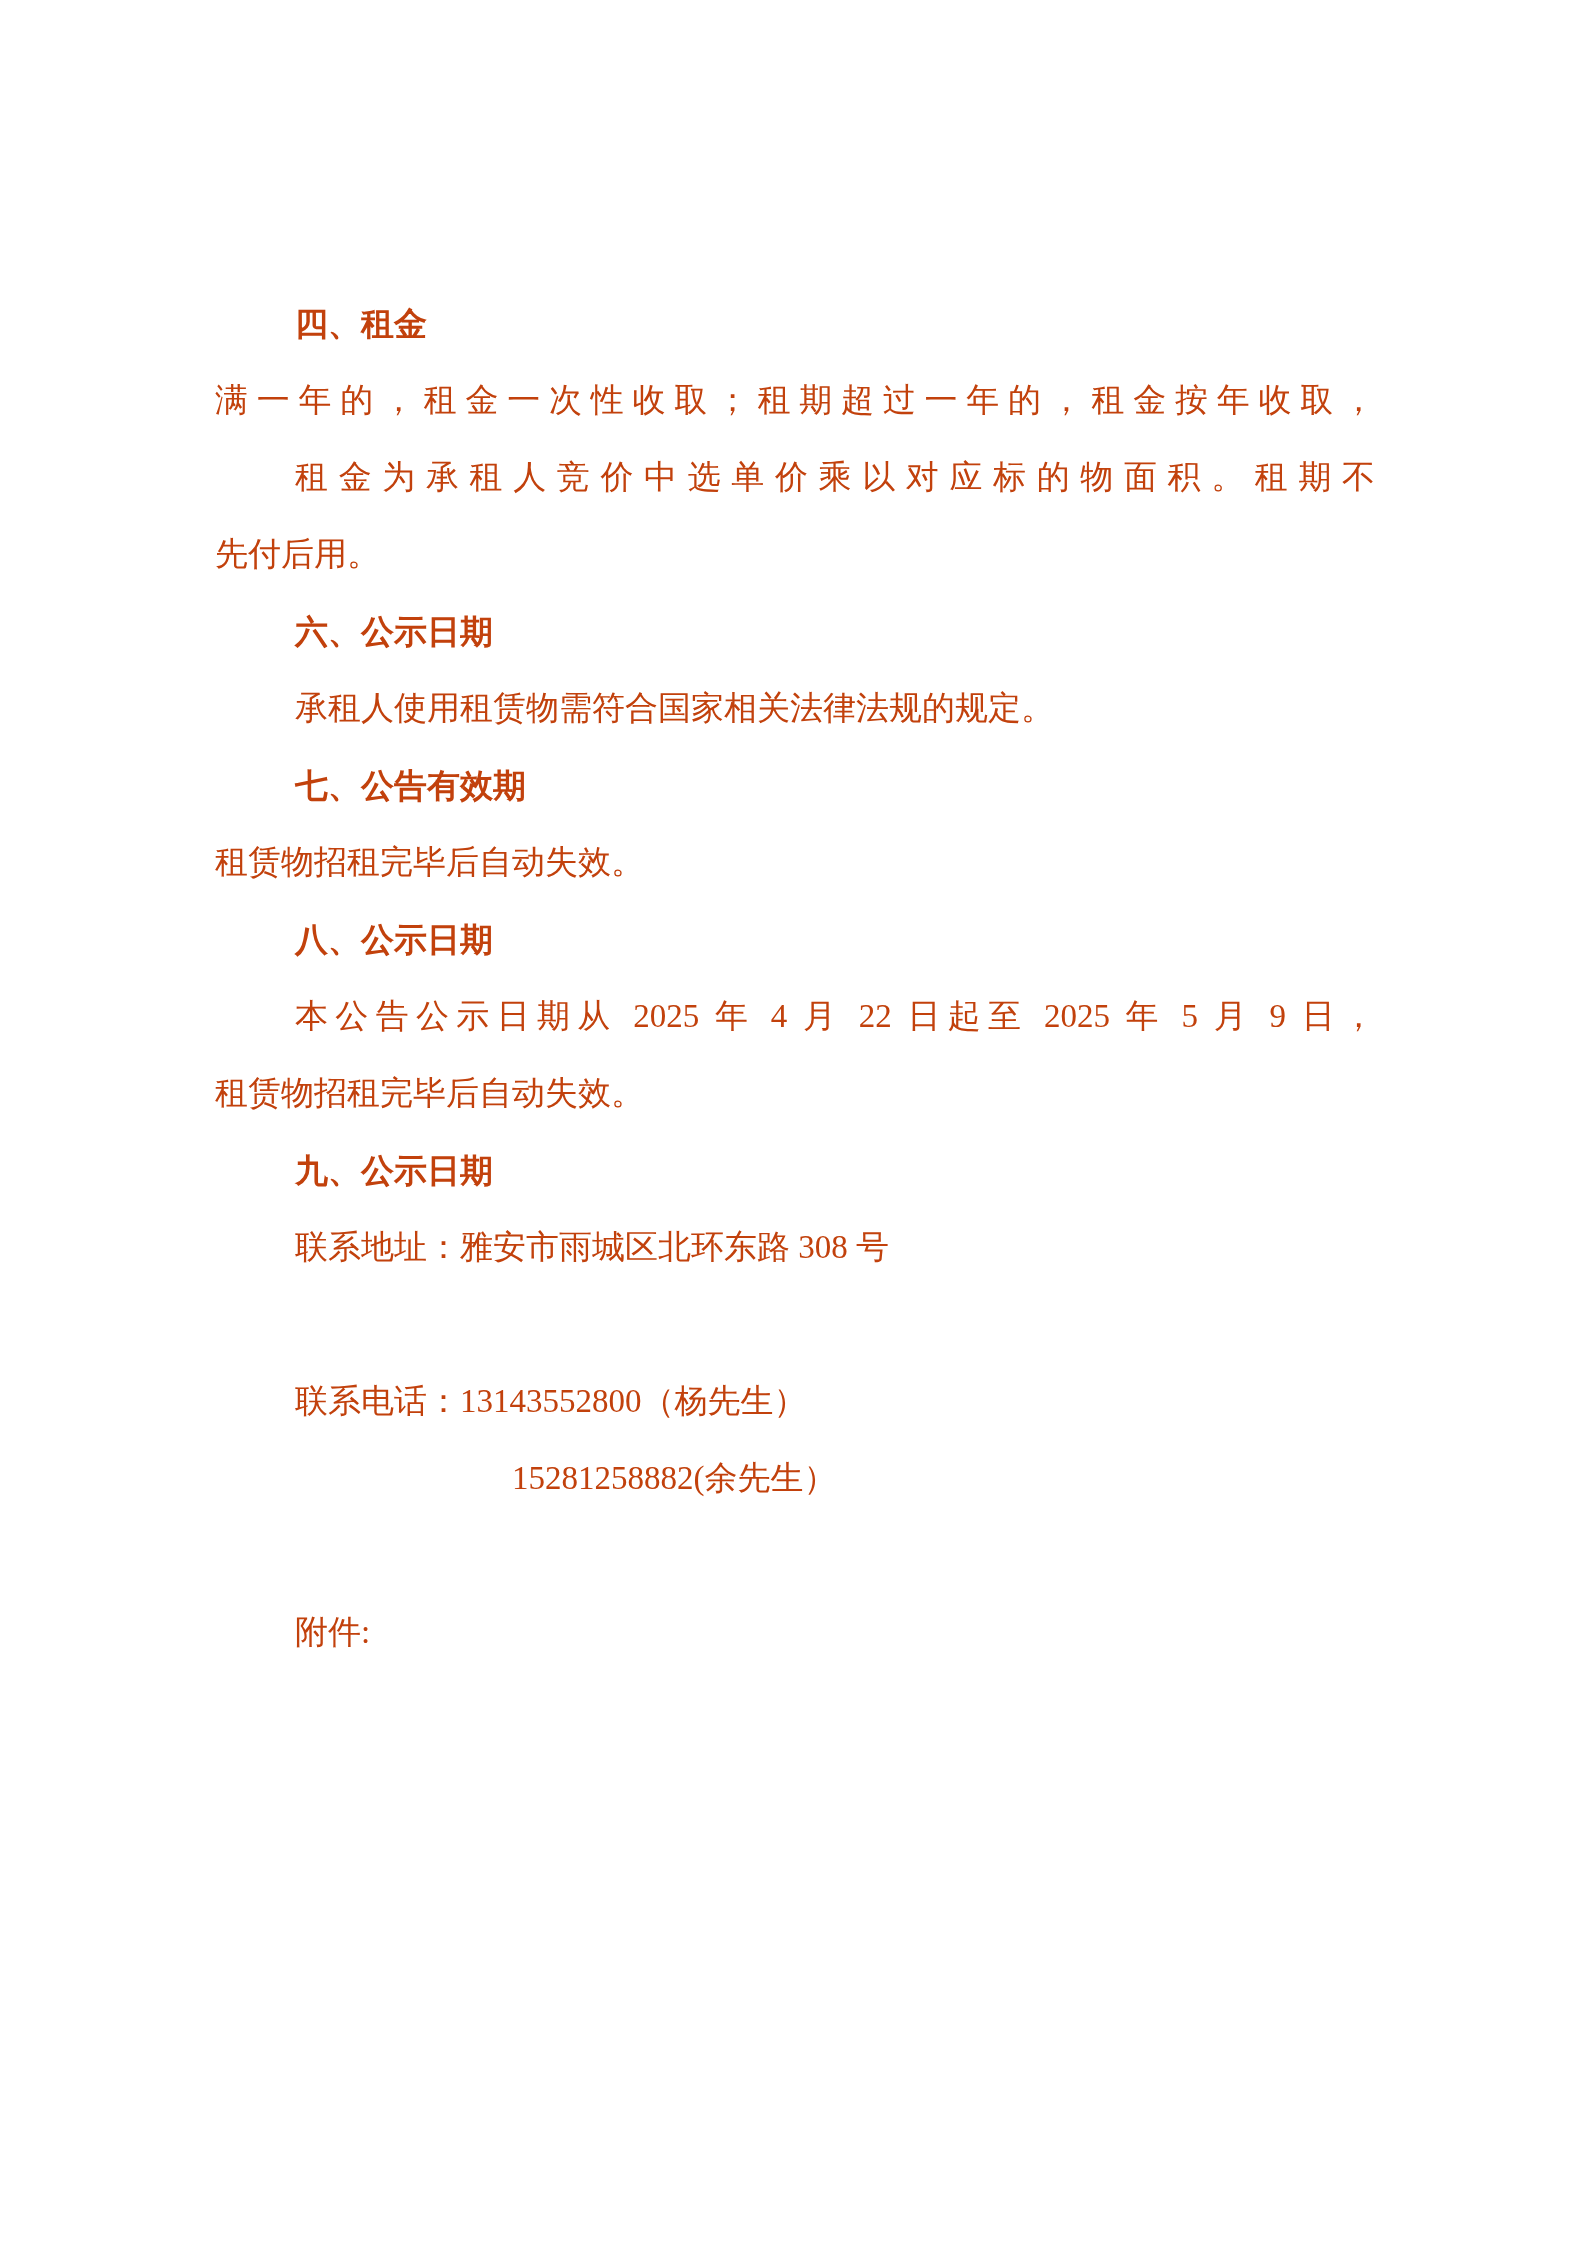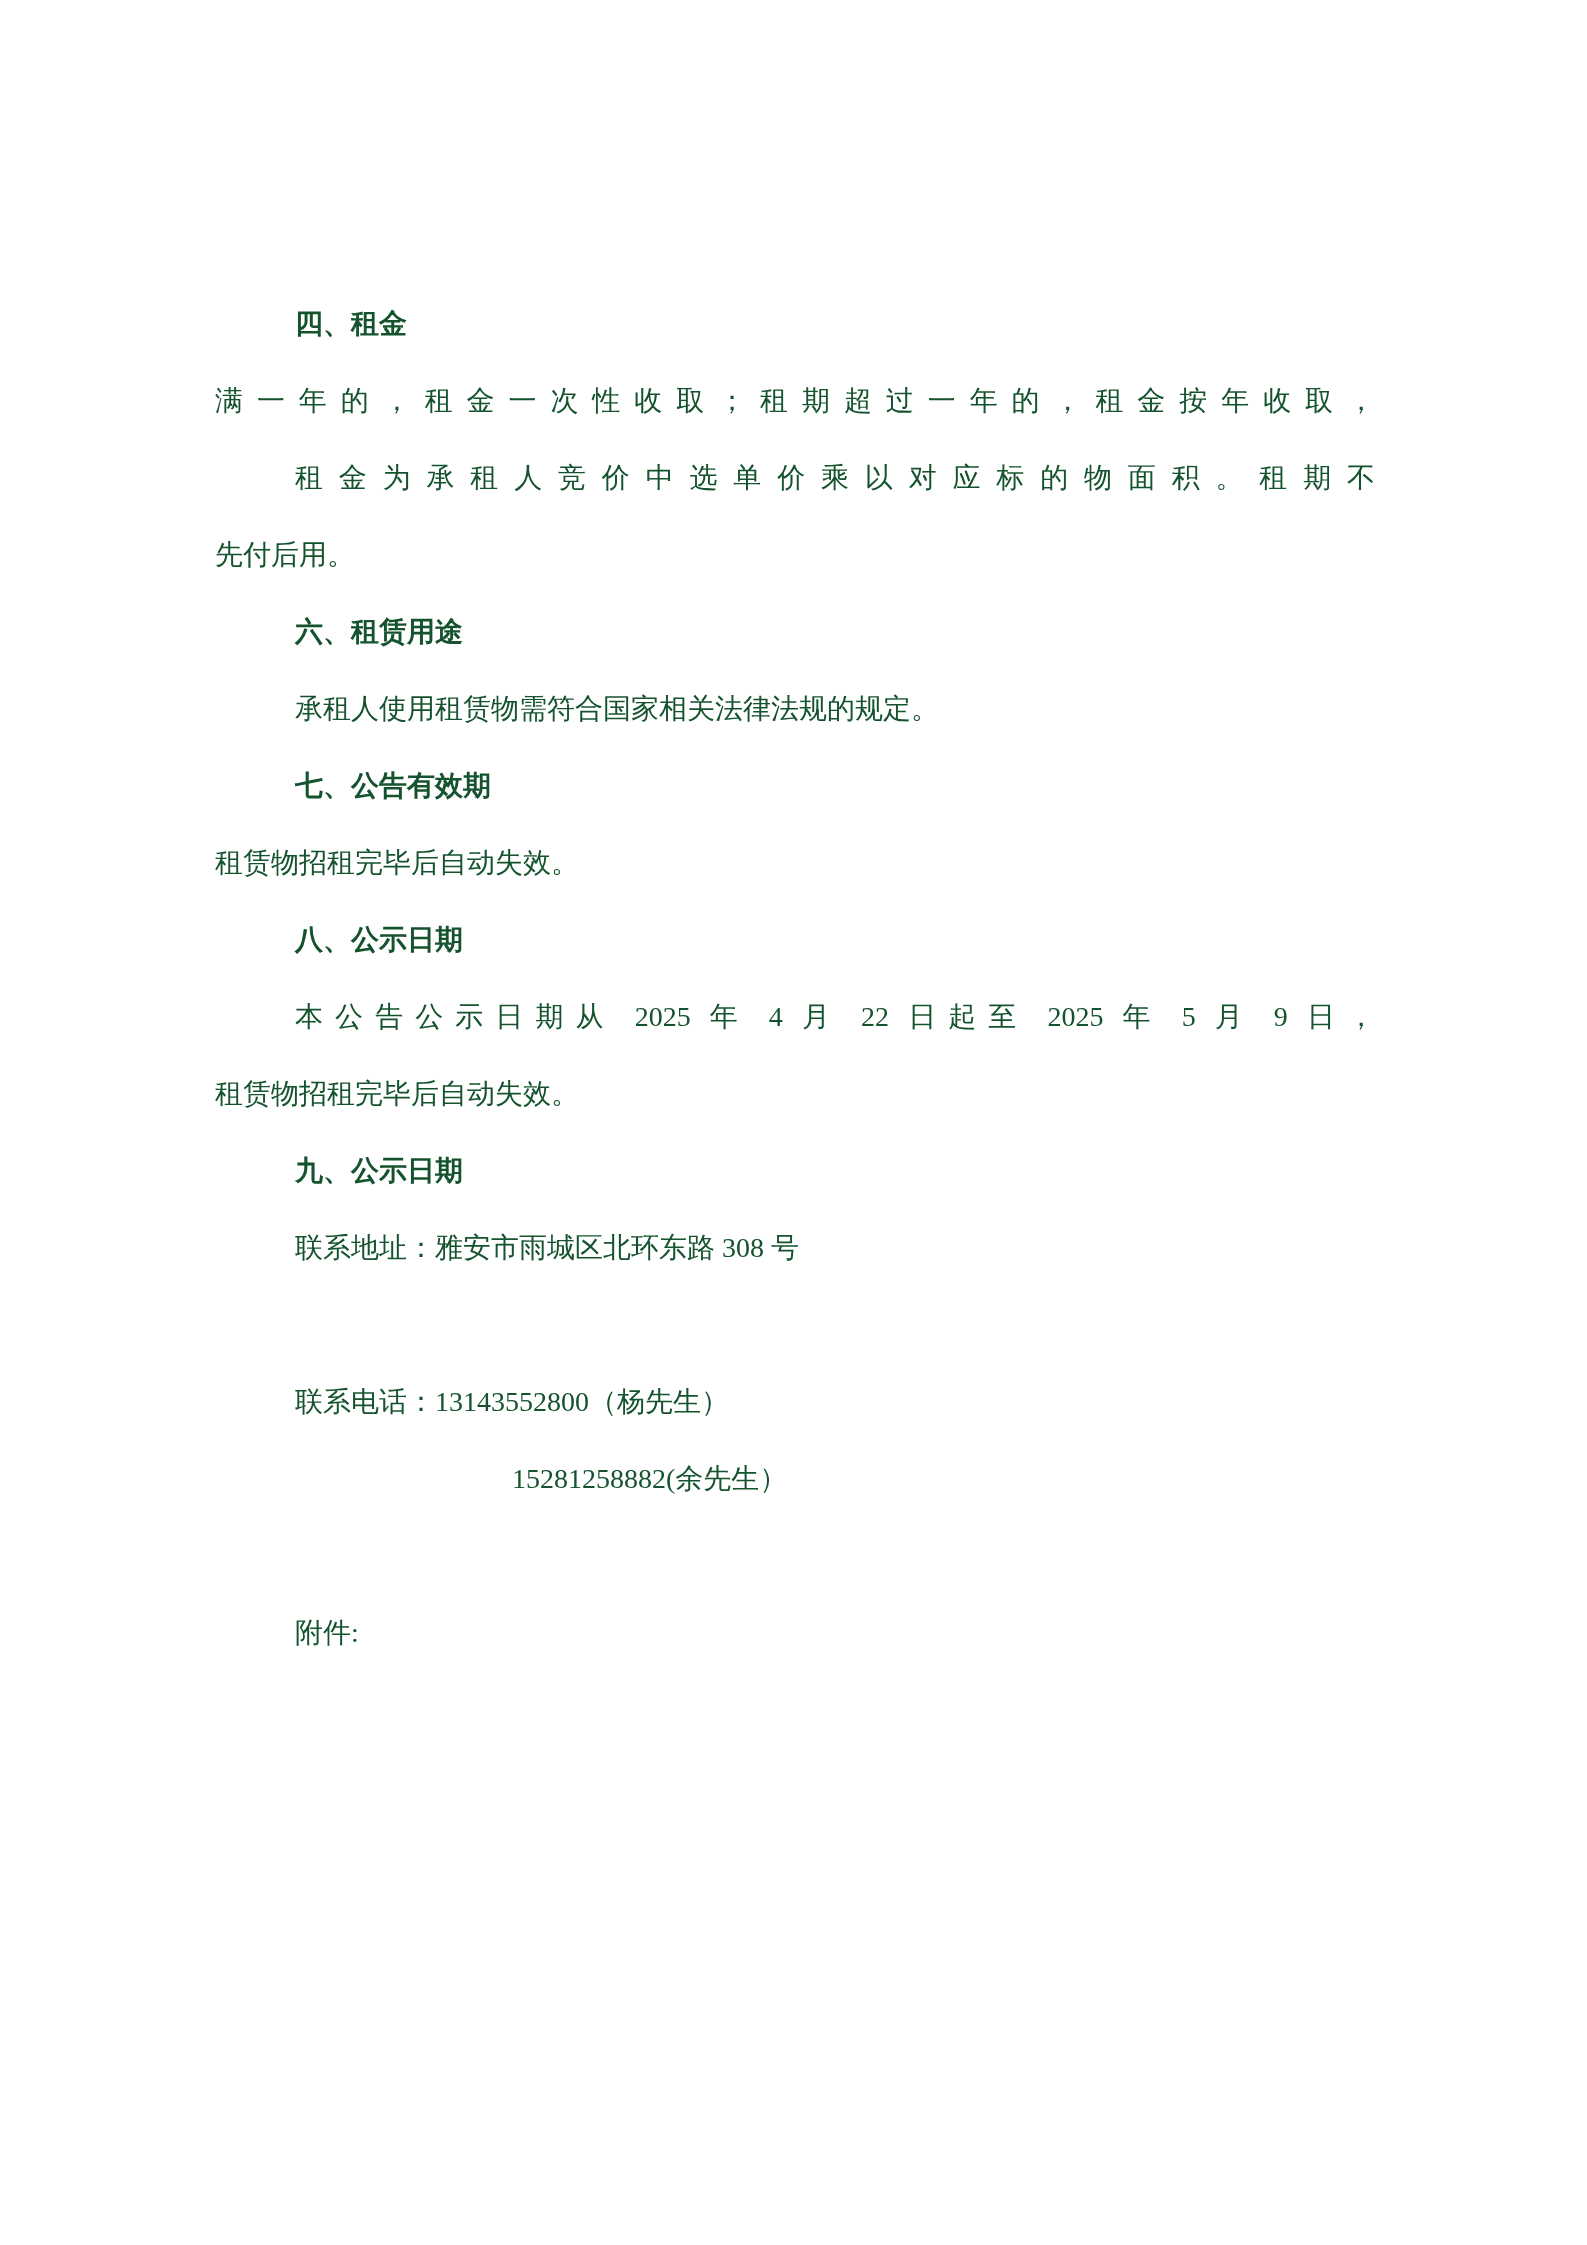--- a/index.html
+++ b/index.html
@@ -17,23 +17,23 @@
   }
   .content {
     position: absolute;
     left: 215px;
     top: 285px;
     width: 1160px;
   }
   .line {
     height: 77px;
     line-height: 77px;
-    font-size: 28px;
+    font-size: 33px;
     font-family: "Liberation Serif", "DejaVu Serif", serif;
-    color: #14532d;
+    color: #c2410c;
     white-space: nowrap;
   }
   .line.heading {
     font-family: "Liberation Sans", "DejaVu Sans", sans-serif;
     font-weight: 700;
   }
   .line.indent {
     padding-left: 80px;
   }
   .line.fill {
@@ -47,21 +47,21 @@
 </style>
 </head>
 <body>
 
 <div class="page">
   <div class="content">
     <div class="line heading indent">四、租金</div>
     <div class="line fill">满一年的，租金一次性收取；租期超过一年的，租金按年收取，</div>
     <div class="line indent fill">租金为承租人竞价中选单价乘以对应标的物面积。租期不</div>
     <div class="line">先付后用。</div>
-    <div class="line heading indent">六、租赁用途</div>
+    <div class="line heading indent">六、公示日期</div>
     <div class="line indent">承租人使用租赁物需符合国家相关法律法规的规定。</div>
     <div class="line heading indent">七、公告有效期</div>
     <div class="line">租赁物招租完毕后自动失效。</div>
     <div class="line heading indent">八、公示日期</div>
     <div class="line indent fill">本公告公示日期从 2025 年 4 月 22 日起至 2025 年 5 月 9 日，</div>
     <div class="line">租赁物招租完毕后自动失效。</div>
     <div class="line heading indent">九、公示日期</div>
     <div class="line indent">联系地址：雅安市雨城区北环东路 308 号</div>
     <div class="line"></div>
     <div class="line indent">联系电话：13143552800（杨先生）</div>

